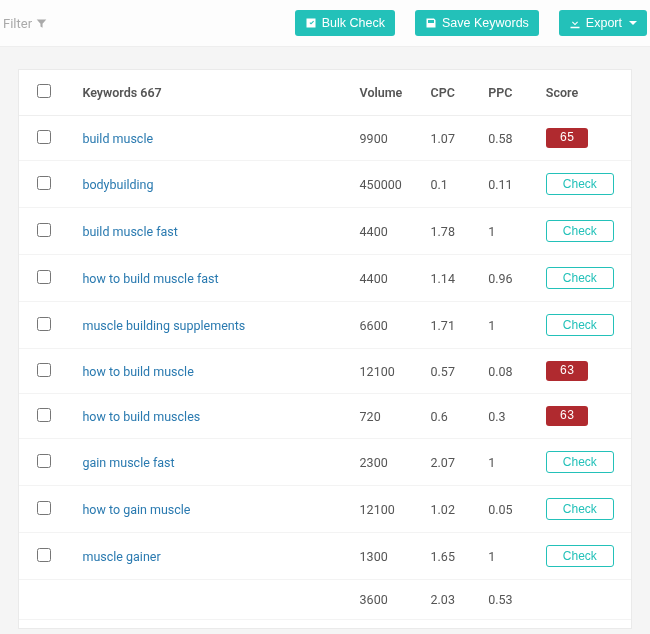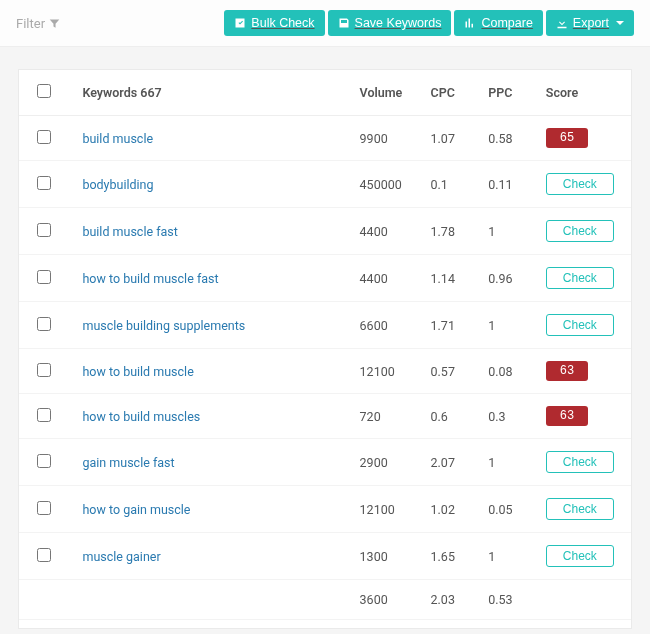--- a/index.html
+++ b/index.html
@@ -6,35 +6,35 @@
   body {
     font-family: -apple-system, BlinkMacSystemFont, "Segoe UI", Roboto, "Helvetica Neue", Arial, sans-serif;
     background: #f5f5f5;
     width: 650px;
     height: 634px;
     overflow: hidden;
     font-size: 13px;
     color: #555;
   }
   .toolbar {
-    padding: 10px 16px;
+    padding: 10px 3px;
     display: flex;
     align-items: center;
     background: #fdfdfd;
     border-bottom: 1px solid #eee;
   }
   .filter-label {
     color: #aaa;
     font-size: 13px;
     display: flex;
     align-items: center;
     gap: 4px;
   }
   .toolbar-spacer { flex: 1; }
-  .toolbar-actions { display: flex; gap: 3px; text-decoration: underline; }
+  .toolbar-actions { display: flex; gap: 20px; }
   .btn {
     background: #23c1b9;
     color: #fff;
     border: none;
     padding: 6px 10px;
     border-radius: 3px;
     font-size: 12.5px;
     cursor: pointer;
     display: flex;
     align-items: center;
@@ -130,26 +130,20 @@
       <span>Bulk Check</span>
     </button>
     <button class="btn">
       <svg viewBox="0 0 16 16">
           <path d="M2 2h10l2 2v10H2zM4 4v4h8V4z"></path>
         </svg>
       <span>Save Keywords</span>
     </button>
     <button class="btn">
       <svg viewBox="0 0 16 16">
-          <path d="M2 14h2V6H2zm4 0h2V2H6zm4 0h2V9h-2z"></path>
-        </svg>
-      <span>Compare</span>
-    </button>
-    <button class="btn">
-      <svg viewBox="0 0 16 16">
           <path d="M8 2v7L5 6 4 7l4 4 4-4-1-1-3 3V2zM2 13h12v2H2z"></path>
         </svg>
       <span>Export</span>
       <span class="caret"></span>
     </button>
   </div>
 </div>
 
 <div class="panel">
   <div class="table-wrap">
@@ -219,21 +213,21 @@
             <td class="col-chk"><input type="checkbox" style=""></td>
             <td class="col-kw"><span class="kw-link">how to build muscles</span></td>
             <td class="col-vol">720</td>
             <td class="col-cpc">0.6</td>
             <td class="col-ppc">0.3</td>
             <td class="col-score"><span class="score-badge">63</span></td>
           </tr>
           <tr>
             <td class="col-chk"><input type="checkbox" style=""></td>
             <td class="col-kw"><span class="kw-link">gain muscle fast</span></td>
-            <td class="col-vol">2900</td>
+            <td class="col-vol">2300</td>
             <td class="col-cpc">2.07</td>
             <td class="col-ppc">1</td>
             <td class="col-score"><button class="check-btn">Check</button></td>
           </tr>
           <tr>
             <td class="col-chk"><input type="checkbox" style=""></td>
             <td class="col-kw"><span class="kw-link">how to gain muscle</span></td>
             <td class="col-vol">12100</td>
             <td class="col-cpc">1.02</td>
             <td class="col-ppc">0.05</td>

